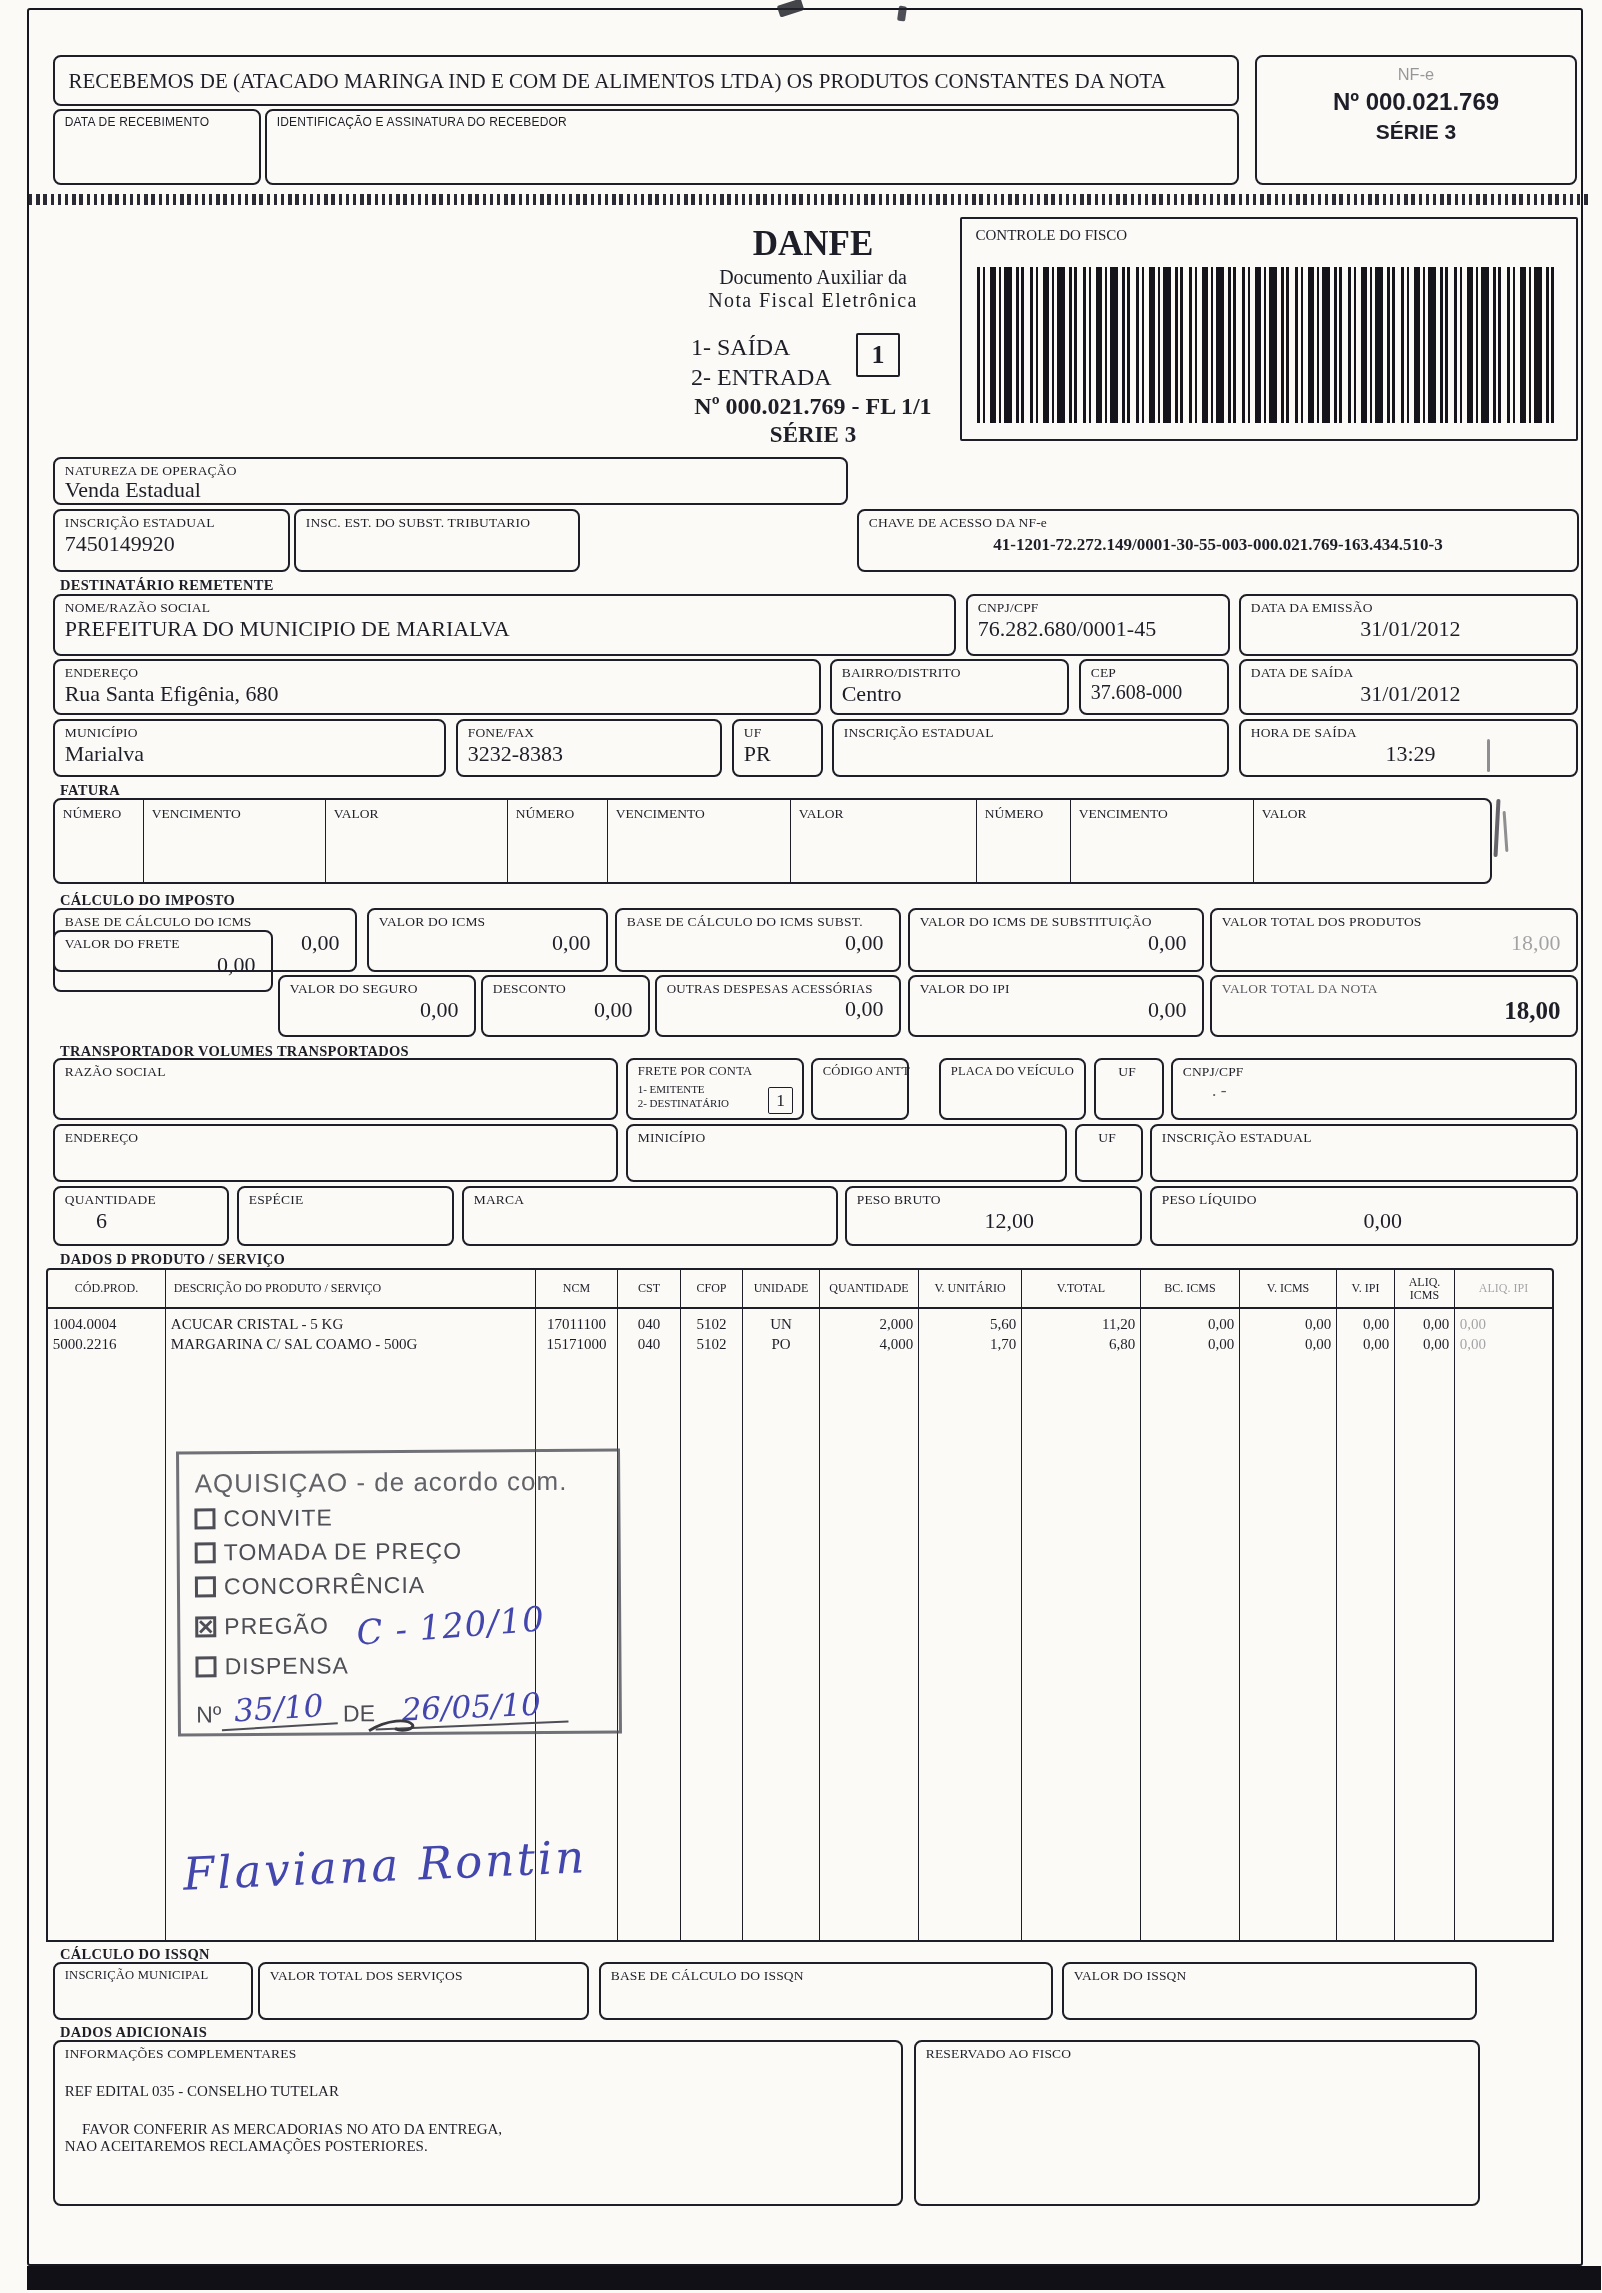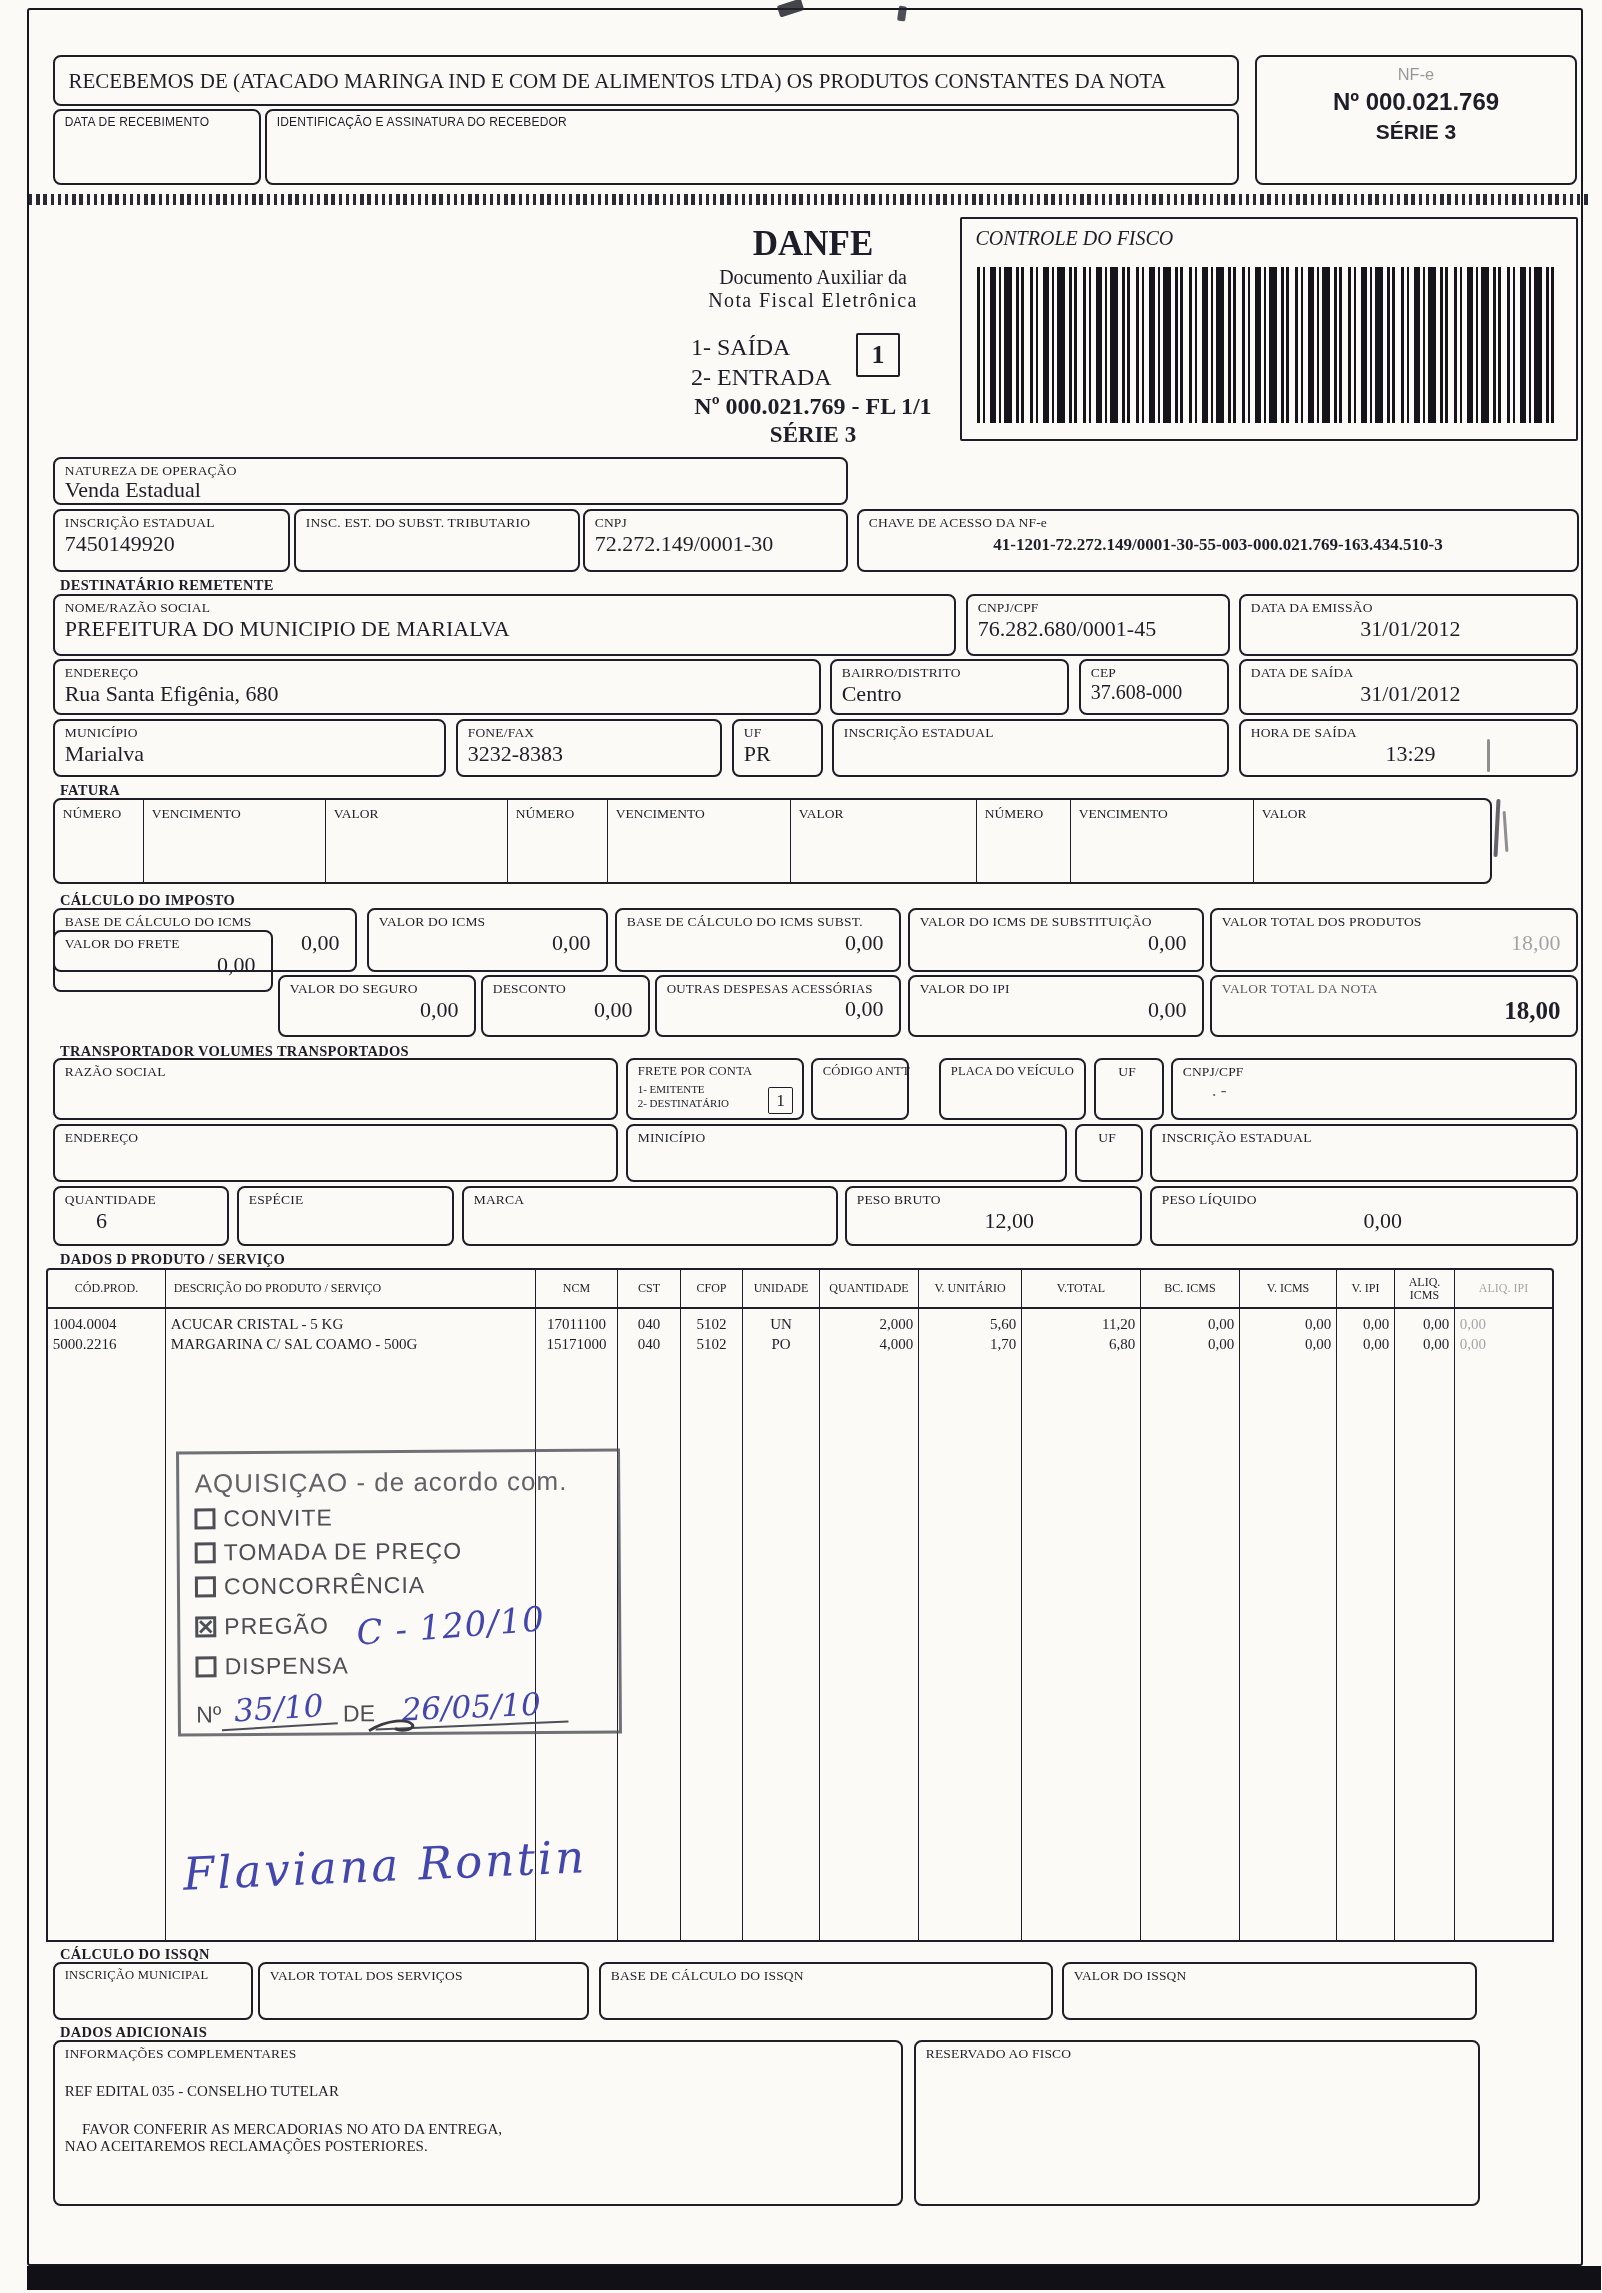--- a/index.html
+++ b/index.html
@@ -113,38 +113,34 @@
       <div>2- ENTRADA</div>
     </div>
     <div class="box-sq" style="left:186px;top:109px;width:44px;height:44px;display:flex;align-items:center;justify-content:center;">
       <span class="bold" style="font-size:26px;">1</span>
     </div>
     <div class="bold" style="font-size:24px;margin-top:81px;white-space:nowrap;">Nº 000.021.769 - FL 1/1</div>
     <div class="bold" style="font-size:23px;margin-top:1.9px;">SÉRIE 3</div>
   </div>
 
   <div class="box-sq" style="left:960px;top:217px;width:618px;height:224px;">
-    <div style="font-size:20px;padding:7.7px 0 0 13.5px;font-style:italic;">CONTROLE DO FISCO</div>
+    <div style="font-size:15px;padding:7.7px 0 0 13.5px;">CONTROLE DO FISCO</div>
     <div class="barcode" style="left:15.4px;top:48px;width:579px;height:156px;"></div>
   </div>
 
   <div class="box" style="left:53px;top:457px;width:795px;height:48px;">
     <div class="lbl">NATUREZA DE OPERAÇÃO</div>
     <div class="val" style="margin-top:-1.9px;">Venda Estadual</div>
   </div>
   <div class="box" style="left:53px;top:509px;width:237px;height:63px;">
     <div class="lbl">INSCRIÇÃO ESTADUAL</div>
     <div class="val">7450149920</div>
   </div>
   <div class="box" style="left:294px;top:509px;width:286px;height:63px;">
     <div class="lbl">INSC. EST. DO SUBST. TRIBUTARIO</div>
-  </div>
-  <div class="box" style="left:583px;top:509px;width:265px;height:63px;">
-    <div class="lbl">CNPJ</div>
-    <div class="val">72.272.149/0001-30</div>
   </div>
   <div class="box" style="left:857px;top:509px;width:722px;height:63px;">
     <div class="lbl">CHAVE DE ACESSO DA NF-e</div>
     <div class="bold val-c" style="font-size:17px;margin-top:3.9px;">41-1201-72.272.149/0001-30-55-003-000.021.769-163.434.510-3</div>
   </div>
 
   <div class="sect" style="left:60px;top:577px;">DESTINATÁRIO REMETENTE</div>
   <div class="box" style="left:53px;top:594px;width:903px;height:62px;">
     <div class="lbl">NOME/RAZÃO SOCIAL</div>
     <div class="val">PREFEITURA DO MUNICIPIO DE MARIALVA</div>

